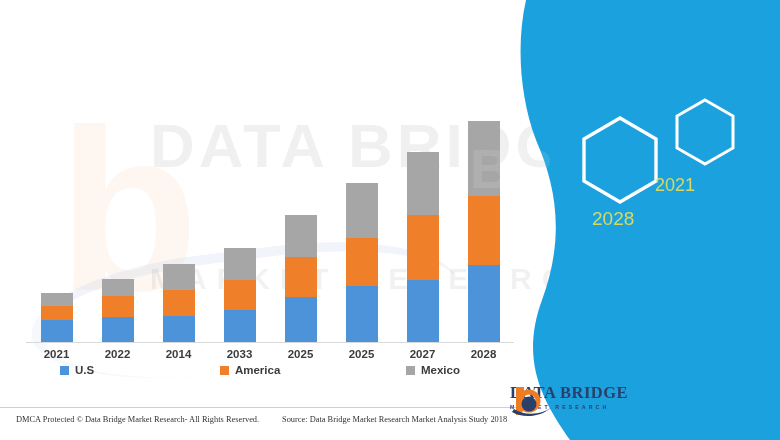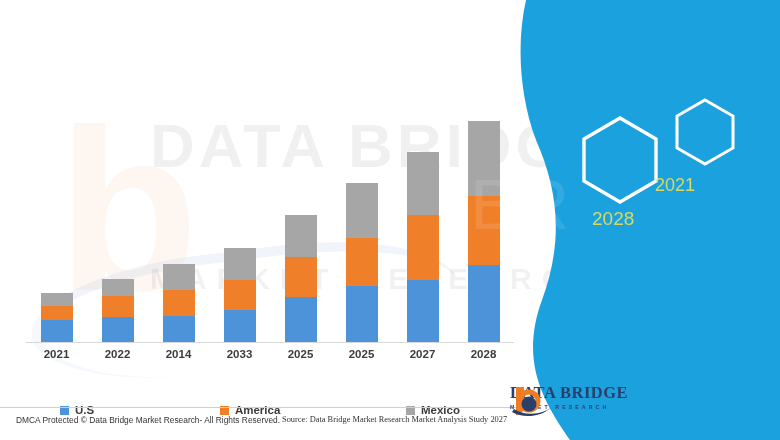--- a/index.html
+++ b/index.html
@@ -59,53 +59,53 @@
   .xlabels {
     position:absolute; left:26px; top:348px; width:488px;
     display:flex; justify-content:space-around;
     font-size:11.5px; font-weight:700; color:#3c3c3c;
   }
   .xlabels span { width:32px; text-align:center; }
 
   
   .legend {
     position:absolute; left:60px; top:364px; width:400px;
-    display:flex; justify-content:space-between; align-items:center;margin-top:40px;
+    display:flex; justify-content:space-between; align-items:center;
   }
   .lg-item { display:flex; align-items:center; gap:6px; }
   .lg-swatch { width:9px; height:9px; display:block; }
   .lg-label { font-size:11.5px; font-weight:700; color:#3c3c3c; }
 
   
   .foot-rule {
     position:absolute; left:0; top:407px; width:520px; height:1px;
     background:#d0d0d0;
   }
   .foot-left {
     position:absolute; left:16px; top:415px;
-    font-family:Liberation Sans, sans-serif;
+    font-family:Liberation Serif, serif;
     font-size:8.4px; color:#333; white-space:nowrap;
   }
   .foot-right {
     position:absolute; left:282px; top:415px;
     font-family:"Liberation Serif", serif;
     font-size:8.4px; color:#333; white-space:nowrap;
   }
 
   
   .panel { position:absolute; right:0; top:0; width:300px; height:440px; }
   .panel svg { position:absolute; inset:0; }
   .panel-title {
     position:absolute; right:14px; top:12px; width:250px;
     text-align:right; color:#ffffff; font-size:14.2px;
     font-weight:400; line-height:1.55; z-index:3;
   }
   .panel-wm {
-    position:absolute; left:-10px; top:165px;
-    font-size:70px; font-weight:400; color:#fff; opacity:0.10;
+    position:absolute; left:-10px; top:136px;
+    font-size:56px; font-weight:700; color:#fff; opacity:0.10;
     letter-spacing:2px; z-index:1; pointer-events:none;
   }
   .hexes { position:absolute; left:70px; top:78px; width:200px; height:120px; z-index:4; }
   .hex-text {
     position:absolute; color:#d9d862; font-weight:400;
     font-family:"Liberation Sans", sans-serif;
   }
   .hex-2028 { left:42px; top:130px; font-size:19px; }
   .hex-2021 { left:105px; top:97px; font-size:18px; }
   .brand {
@@ -203,21 +203,21 @@
         <span class="lg-label">America</span>
       </div>
       <div class="lg-item">
         <span class="lg-swatch" style="background: rgb(166, 166, 166);"></span>
         <span class="lg-label">Mexico</span>
       </div>
     </div>
 
   <div class="foot-rule"></div>
   <div class="foot-left">DMCA Protected © Data Bridge Market Research- All Rights Reserved.</div>
-  <div class="foot-right">Source: Data Bridge Market Research Market Analysis Study 2027</div>
+  <div class="foot-right">Source: Data Bridge Market Research Market Analysis Study 2018</div>
 
   <div class="panel">
     <svg viewBox="0 0 300 440" preserveAspectRatio="none">
       <path id="panel-path" d="M 46,0 L 300,0 L 300,440 L 90,440 C 62,400 40,360 62,300 C 84,240 78,190 56,140 C 40,98 36,44 46,0 Z" fill="#1ba1de"></path>
     </svg>
 
     <div class="panel-wm">BR</div>
 
 
     <div class="hexes">

